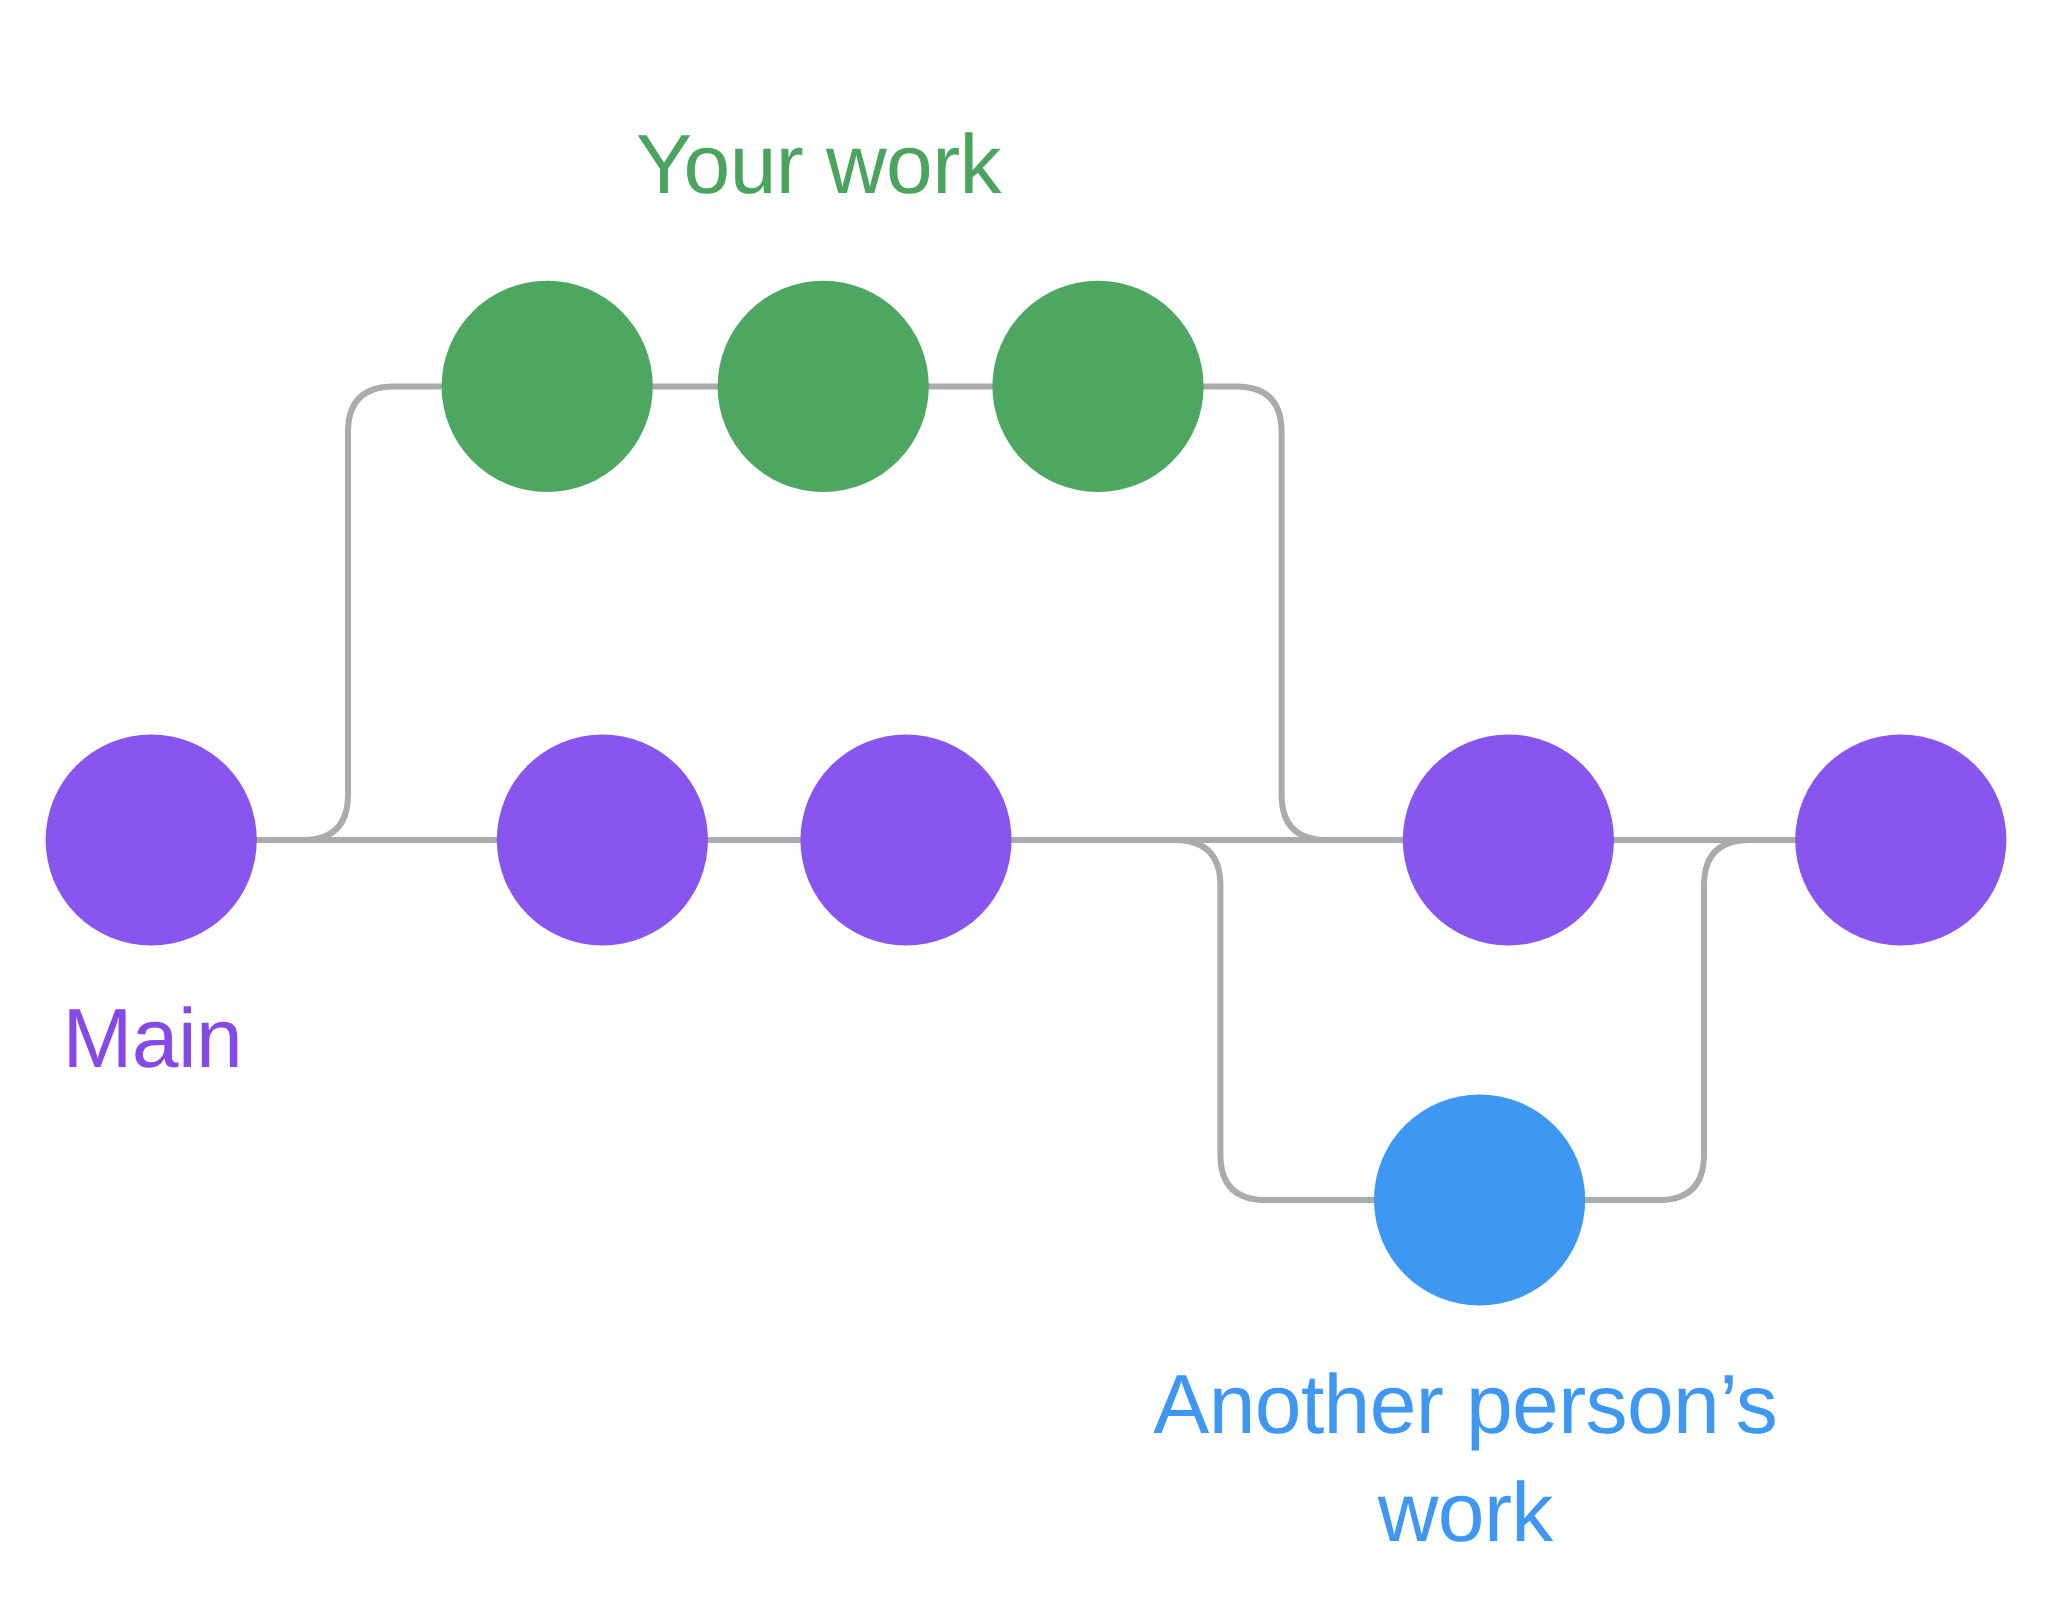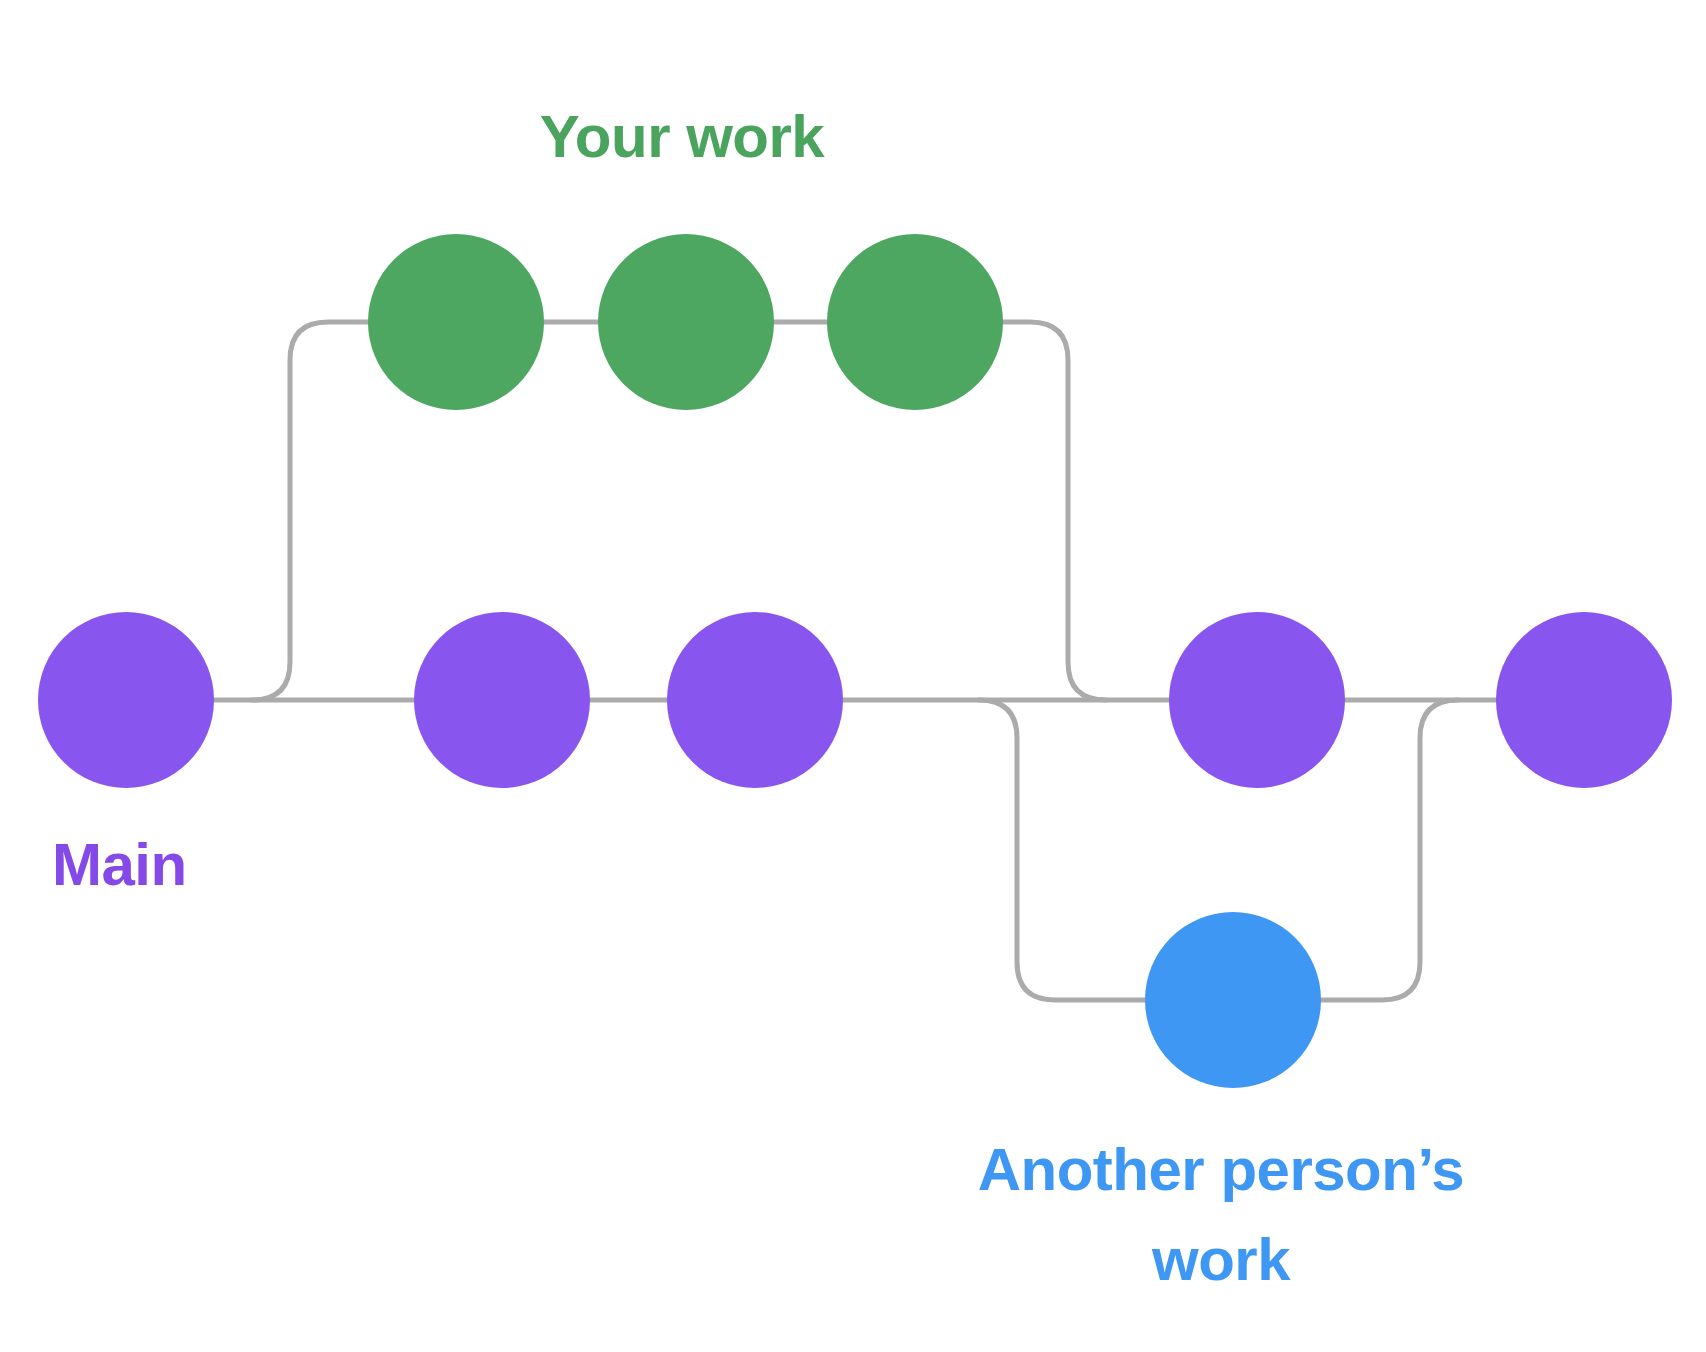--- a/index.html
+++ b/index.html
@@ -17,22 +17,22 @@
   }
   #diagram-svg {
     position: absolute;
     left: 0;
     top: 0;
     width: 1706px;
     height: 1352px;
   }
   .branch-label {
     position: absolute;
-    font-weight: 700;
-    font-size: 60px;
+    font-weight: 400;
+    font-size: 70px;
     line-height: 90px;
     letter-spacing: -0.5px;
     white-space: pre-wrap;
   }
 </style>
 </head>
 <body>
 
 <div id="stage">
   <svg id="diagram-svg" viewBox="0 0 1706 1352" xmlns="http://www.w3.org/2000/svg">

